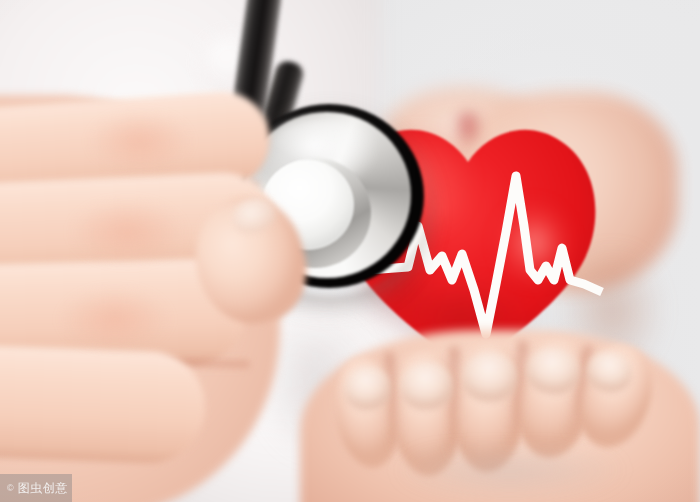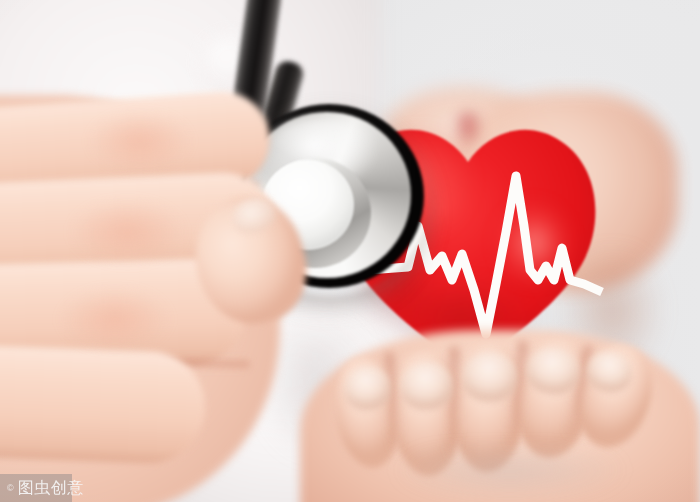--- a/index.html
+++ b/index.html
@@ -300,21 +300,21 @@
     box-sizing: border-box;
   }
   #watermark .wm-c {
     color: #f2f2f2;
     font-size: 9px;
     line-height: 1;
     opacity: .85;
   }
   #watermark .wm-text {
     color: #f6f6f6;
-    font-size: 16px;
+    font-size: 12px;
     letter-spacing: .5px;
     line-height: 1;
     white-space: nowrap;
     opacity: .92;
   }
 
   
   #grain {
     inset: 0;
     pointer-events: none;

